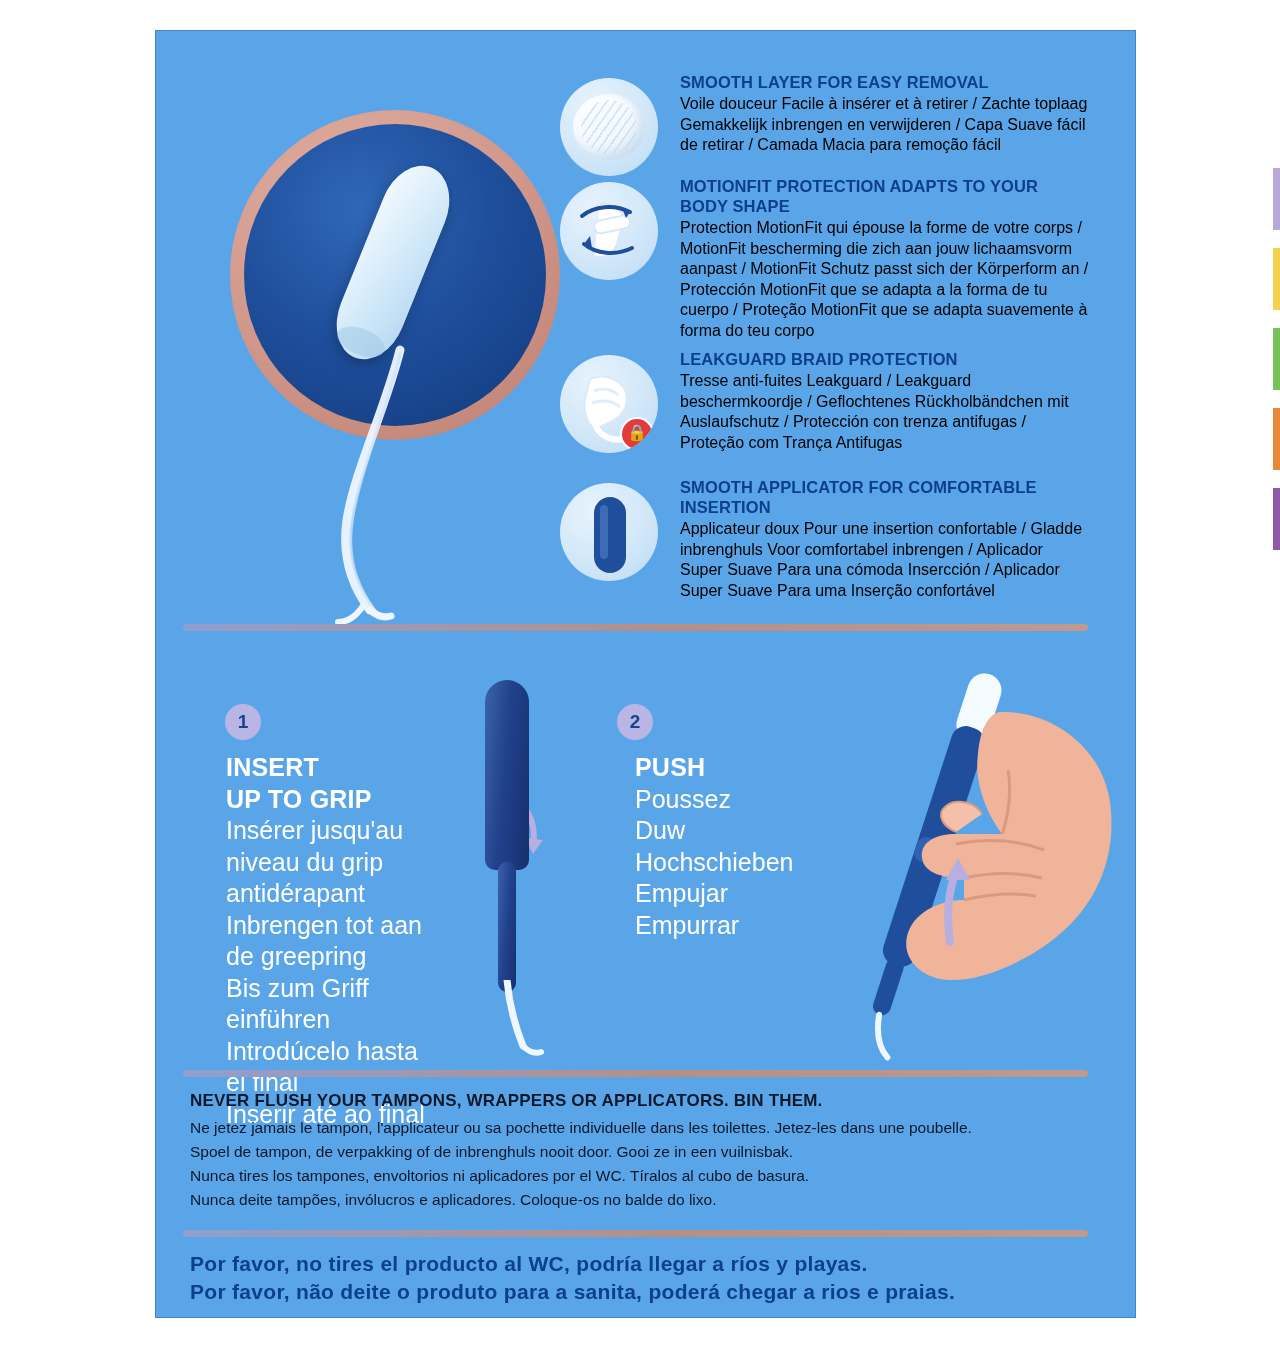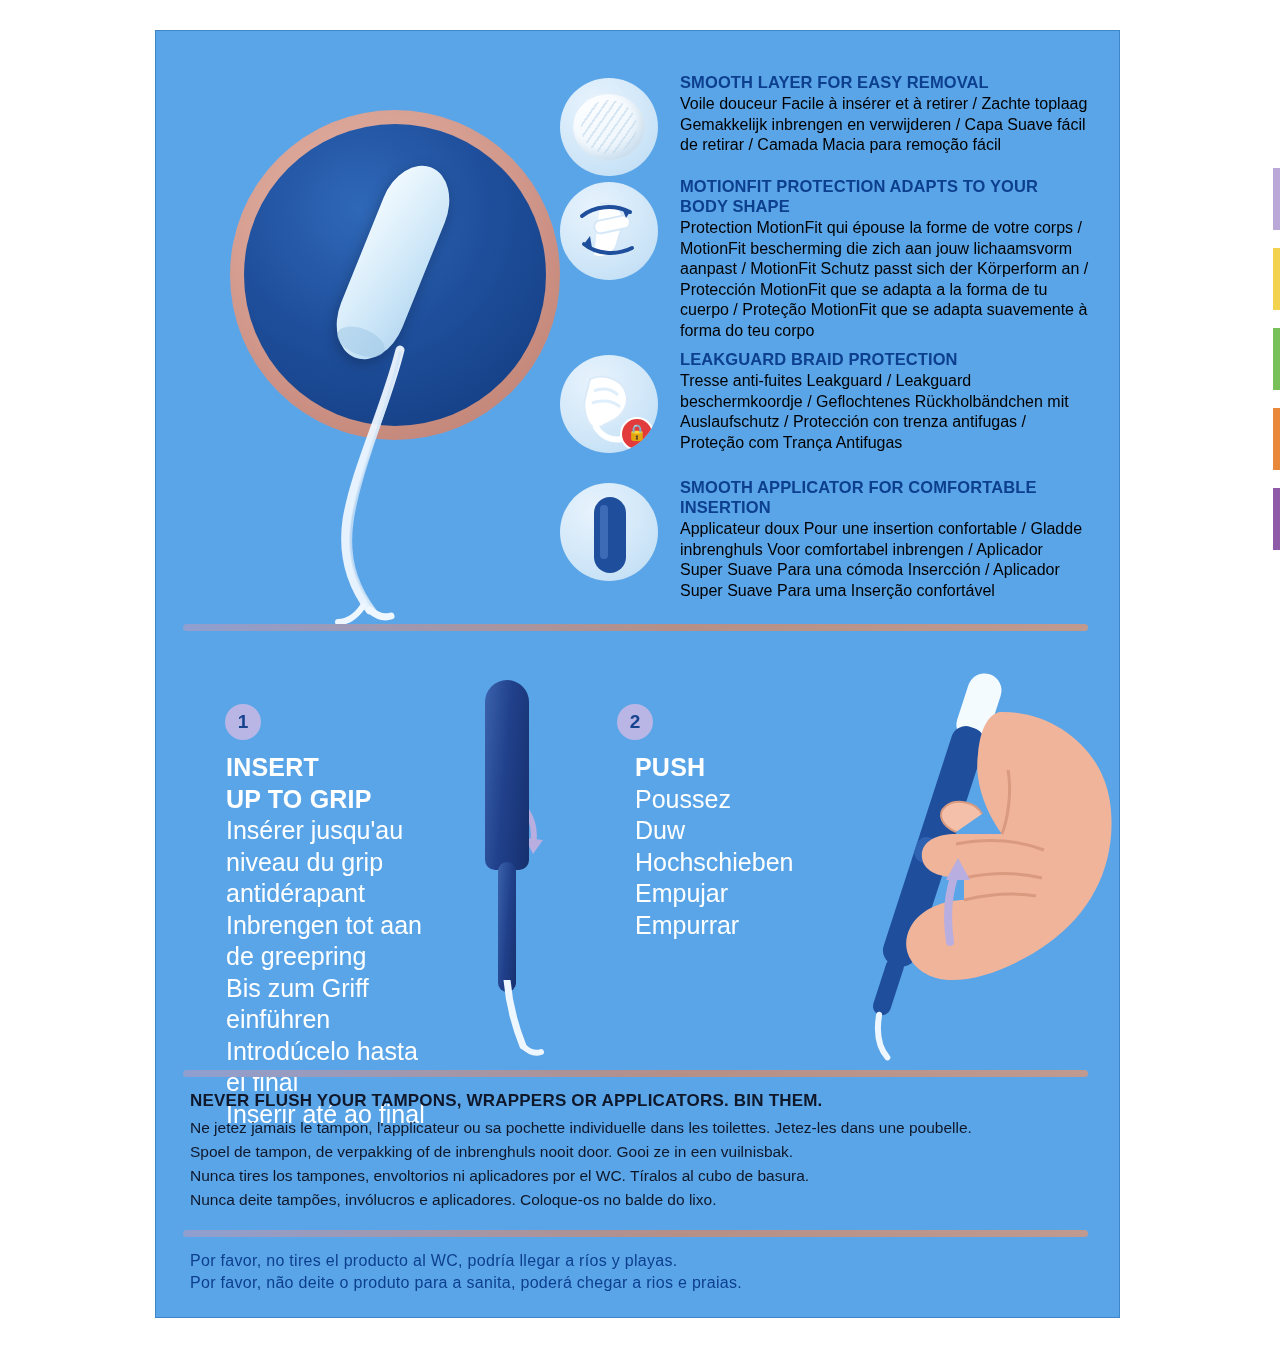--- a/index.html
+++ b/index.html
@@ -17,20 +17,21 @@
 
   
   #package {
     position: absolute;
     left: 155px;
     top: 30px;
     width: 965px;
     height: 1288px;
     background: #5aa5e8;
     box-shadow: 0 0 0 1px #3f86c9 inset;
+    padding-left: 16px;
   }
   
   #tabs {
     position: absolute;
     left: 1118px;
     top: 138px;
     width: 14px;
     height: 380px;
   }
   .tab {
@@ -277,22 +278,22 @@
     color: #0f172a;
   }
   #footer-note {
     position: absolute;
     left: 35px;
     top: 1222px;
     width: 890px;
   }
   #footer-note p {
     margin: 0 0 4px 0;
-    font-size: 16px;
-    font-weight: normal;
+    font-size: 21px;
+    font-weight: bold;
     color: #0d3f8f;
     letter-spacing: .3px;
   }
 </style>
 </head>
 <body>
 
 <div id="package">
 
   <div id="tabs">

